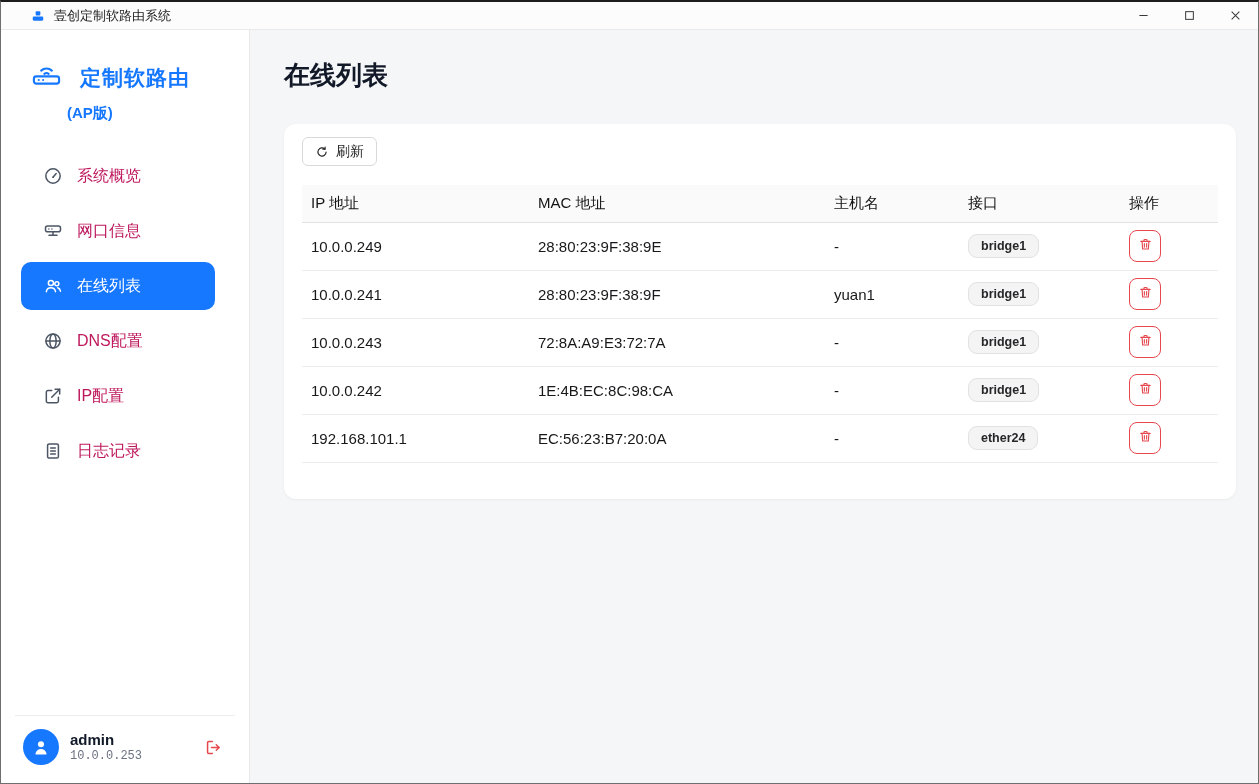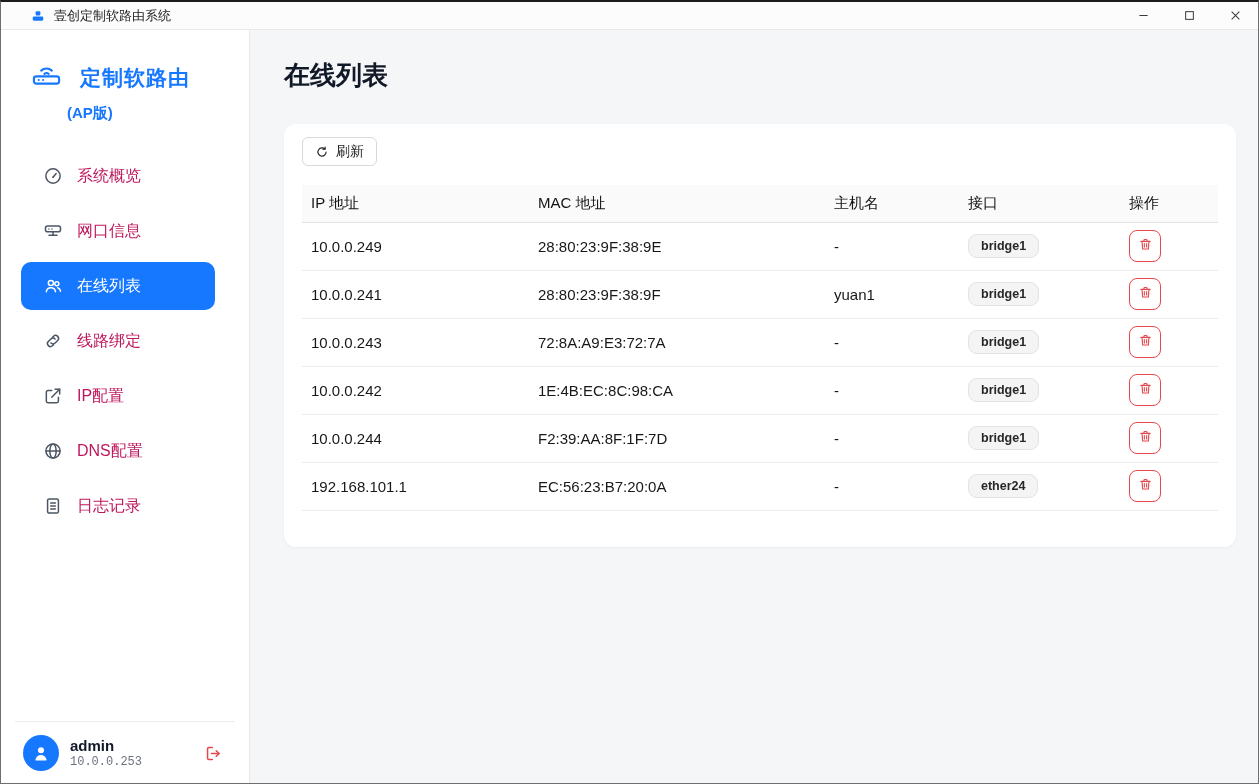--- a/index.html
+++ b/index.html
@@ -47,21 +47,21 @@
   .nav-item {
     height:48px; margin-bottom:7px; border-radius:10px;
     display:flex; align-items:center; gap:14px; padding-left:22px;
     font-size:16px; color:#be185d; cursor:pointer;
   }
   .nav-item .icon { display:inline-flex; color:#4b5563; }
   .nav-item .icon svg { width:20px; height:20px; }
   .nav-item.active { background:var(--primary,#1677ff); color:#ffffff; }
   .nav-item.active .icon { color:#ffffff; }
   .user-footer {
-    margin:auto 14px 0; padding:13px 8px 12px;
+    margin:auto 14px 0; padding:13px 8px 18px;
     border-top:1px solid #ededed;
     display:flex; align-items:center; gap:11px;
   }
   .avatar {
     width:36px; height:36px; border-radius:50%;
     background:var(--primary,#1677ff); color:#fff;
     display:flex; align-items:center; justify-content:center; flex:0 0 36px;
   }
   .avatar svg { width:22px; height:22px; }
   .user-name { font-size:15px; font-weight:bold; color:#111827; line-height:1.25; }
@@ -188,45 +188,36 @@
                 <path d="M4 18.8c.6-3 2.9-4.6 5.5-4.6s4.9 1.6 5.5 4.6"></path>
                 <circle cx="16.6" cy="9.4" r="2.4"></circle>
                 <path d="M17.6 14.1c1.9.5 3 2 3.4 4.1"></path>
               </svg>
             </span>
             <span>在线列表</span>
           </div>
           <div class="nav-item">
             <span class="icon">
               <svg viewBox="0 0 24 24" fill="none" stroke="currentColor" stroke-width="1.8" stroke-linecap="round" stroke-linejoin="round">
-                <path d="M9.5 14.5a3.5 3.5 0 0 0 5 0l3.2-3.2a3.54 3.54 0 0 0-5-5l-1.3 1.3"></path>
-                <path d="M14.5 9.5a3.5 3.5 0 0 0-5 0l-3.2 3.2a3.54 3.54 0 0 0 5 5l1.3-1.3"></path>
-              </svg>
-            </span>
-            <span>线路绑定</span>
+                <circle cx="12" cy="12" r="8.5"></circle>
+                <path d="M3.5 12h17"></path>
+                <ellipse cx="12" cy="12" rx="3.8" ry="8.5"></ellipse>
+              </svg>
+            </span>
+            <span>DNS配置</span>
           </div>
           <div class="nav-item">
             <span class="icon">
               <svg viewBox="0 0 24 24" fill="none" stroke="currentColor" stroke-width="1.8" stroke-linecap="round" stroke-linejoin="round">
                 <path d="M18.5 13.5V18a2 2 0 0 1-2 2H6a2 2 0 0 1-2-2V7.5a2 2 0 0 1 2-2h4.5"></path>
                 <path d="M14.5 4H20v5.5"></path>
                 <path d="M10.5 13.5 20 4"></path>
               </svg>
             </span>
             <span>IP配置</span>
-          </div>
-          <div class="nav-item">
-            <span class="icon">
-              <svg viewBox="0 0 24 24" fill="none" stroke="currentColor" stroke-width="1.8" stroke-linecap="round" stroke-linejoin="round">
-                <circle cx="12" cy="12" r="8.5"></circle>
-                <path d="M3.5 12h17"></path>
-                <ellipse cx="12" cy="12" rx="3.8" ry="8.5"></ellipse>
-              </svg>
-            </span>
-            <span>DNS配置</span>
           </div>
           <div class="nav-item">
             <span class="icon">
               <svg viewBox="0 0 24 24" fill="none" stroke="currentColor" stroke-width="1.8" stroke-linecap="round" stroke-linejoin="round">
                 <rect x="5.5" y="3.5" width="13" height="17" rx="2"></rect>
                 <path d="M9.2 8.5h5.6M9.2 12h5.6M9.2 15.5h5.6"></path>
               </svg>
             </span>
             <span>日志记录</span>
           </div>
@@ -334,36 +325,20 @@
                     <span class="icon"><svg viewBox="0 0 24 24" fill="none" stroke="currentColor" stroke-width="1.8" stroke-linecap="round" stroke-linejoin="round">
                         <path d="M4.5 7h15"></path>
                         <path d="M9.5 7V5.4A1.4 1.4 0 0 1 10.9 4h2.2a1.4 1.4 0 0 1 1.4 1.4V7"></path>
                         <path d="M6.5 7l.9 12.2h9.2L17.5 7"></path>
                         <path d="M10.2 10.5v5.6M13.8 10.5v5.6"></path>
                       </svg></span>
                   </button>
                 </td>
               </tr>
               <tr>
-                <td>10.0.0.244</td>
-                <td>F2:39:AA:8F:1F:7D</td>
-                <td>-</td>
-                <td><span class="iface-badge">bridge1</span></td>
-                <td>
-                  <button class="delete-btn">
-                    <span class="icon"><svg viewBox="0 0 24 24" fill="none" stroke="currentColor" stroke-width="1.8" stroke-linecap="round" stroke-linejoin="round">
-                        <path d="M4.5 7h15"></path>
-                        <path d="M9.5 7V5.4A1.4 1.4 0 0 1 10.9 4h2.2a1.4 1.4 0 0 1 1.4 1.4V7"></path>
-                        <path d="M6.5 7l.9 12.2h9.2L17.5 7"></path>
-                        <path d="M10.2 10.5v5.6M13.8 10.5v5.6"></path>
-                      </svg></span>
-                  </button>
-                </td>
-              </tr>
-              <tr>
                 <td>192.168.101.1</td>
                 <td>EC:56:23:B7:20:0A</td>
                 <td>-</td>
                 <td><span class="iface-badge">ether24</span></td>
                 <td>
                   <button class="delete-btn">
                     <span class="icon"><svg viewBox="0 0 24 24" fill="none" stroke="currentColor" stroke-width="1.8" stroke-linecap="round" stroke-linejoin="round">
                         <path d="M4.5 7h15"></path>
                         <path d="M9.5 7V5.4A1.4 1.4 0 0 1 10.9 4h2.2a1.4 1.4 0 0 1 1.4 1.4V7"></path>
                         <path d="M6.5 7l.9 12.2h9.2L17.5 7"></path>

